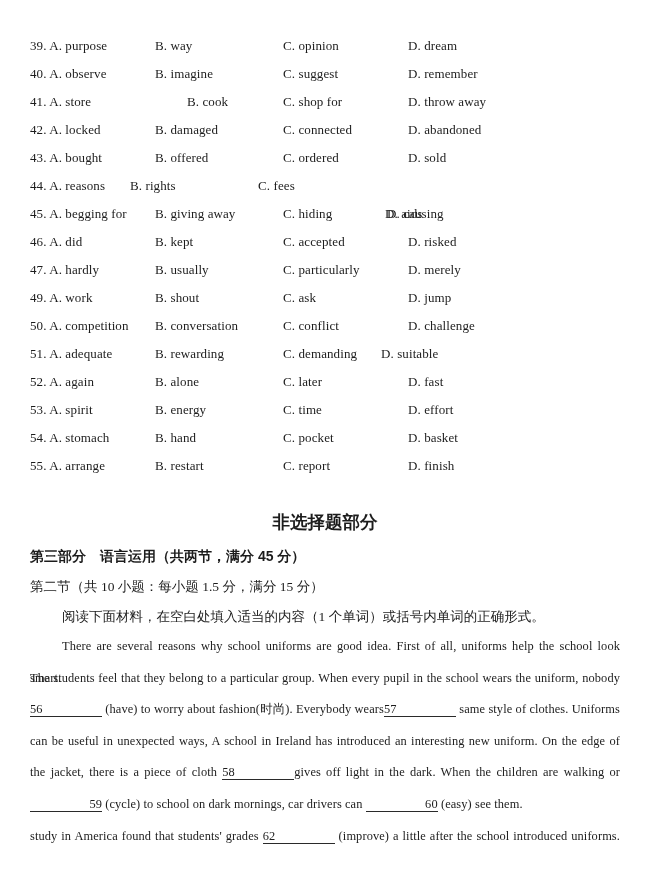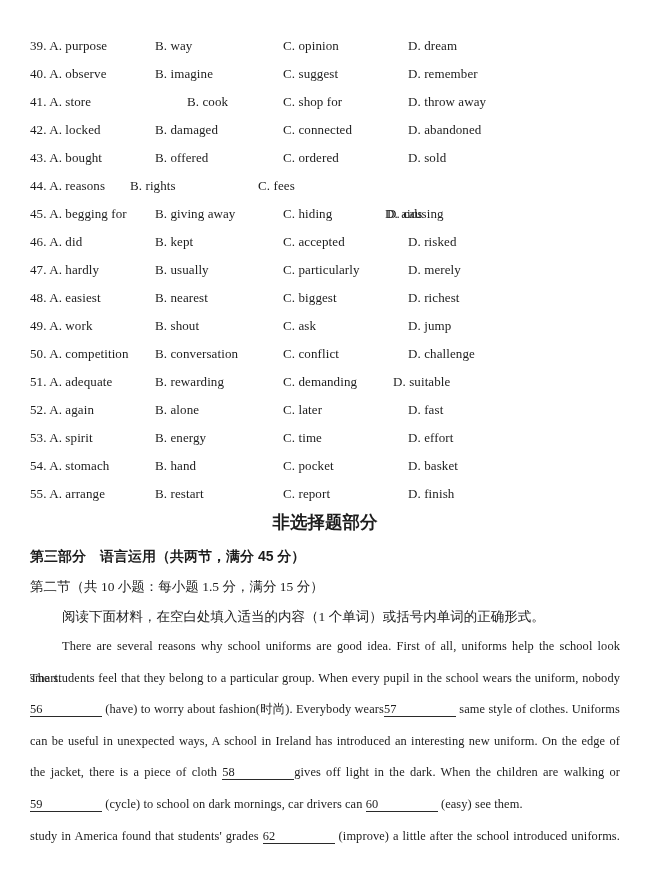--- a/index.html
+++ b/index.html
@@ -80,21 +80,21 @@
   .p-line.justify {
     white-space: normal;
     text-align: justify;
     text-align-last: justify;
   }
   .p-line.indent { text-indent: 32px; }
   .blank {
     display: inline-block;
     width: 72px;
     border-bottom: 1px solid #2a2a2a;
-    text-align: left;
+    text-align: right;
     text-indent: 0;
     line-height: 14px;
     vertical-align: baseline;
   }
 </style>
 </head>
 <body>
 
 <div id="questions">
     <div class="q-row">
@@ -145,42 +145,36 @@
       <span class="q-cell" style="left: 283px;">C. accepted</span>
       <span class="q-cell" style="left: 408px;">D. risked</span>
     </div>
     <div class="q-row">
       <span class="q-cell" style="left: 30px;">47. A. hardly</span>
       <span class="q-cell" style="left: 155px;">B. usually</span>
       <span class="q-cell" style="left: 283px;">C. particularly</span>
       <span class="q-cell" style="left: 408px;">D. merely</span>
     </div>
     <div class="q-row">
-      <span class="q-cell" style="left: 30px;">48. A. easiest</span>
-      <span class="q-cell" style="left: 155px;">B. nearest</span>
-      <span class="q-cell" style="left: 283px;">C. biggest</span>
-      <span class="q-cell" style="left: 408px;">D. richest</span>
-    </div>
-    <div class="q-row">
       <span class="q-cell" style="left: 30px;">49. A. work</span>
       <span class="q-cell" style="left: 155px;">B. shout</span>
       <span class="q-cell" style="left: 283px;">C. ask</span>
       <span class="q-cell" style="left: 408px;">D. jump</span>
     </div>
     <div class="q-row">
       <span class="q-cell" style="left: 30px;">50. A. competition</span>
       <span class="q-cell" style="left: 155px;">B. conversation</span>
       <span class="q-cell" style="left: 283px;">C. conflict</span>
       <span class="q-cell" style="left: 408px;">D. challenge</span>
     </div>
     <div class="q-row">
       <span class="q-cell" style="left: 30px;">51. A. adequate</span>
       <span class="q-cell" style="left: 155px;">B. rewarding</span>
       <span class="q-cell" style="left: 283px;">C. demanding</span>
-      <span class="q-cell" style="left: 393px;">D. suitable</span>
+      <span class="q-cell" style="left: 381px;">D. suitable</span>
     </div>
     <div class="q-row">
       <span class="q-cell" style="left: 30px;">52. A. again</span>
       <span class="q-cell" style="left: 155px;">B. alone</span>
       <span class="q-cell" style="left: 283px;">C. later</span>
       <span class="q-cell" style="left: 408px;">D. fast</span>
     </div>
     <div class="q-row">
       <span class="q-cell" style="left: 30px;">53. A. spirit</span>
       <span class="q-cell" style="left: 155px;">B. energy</span>

